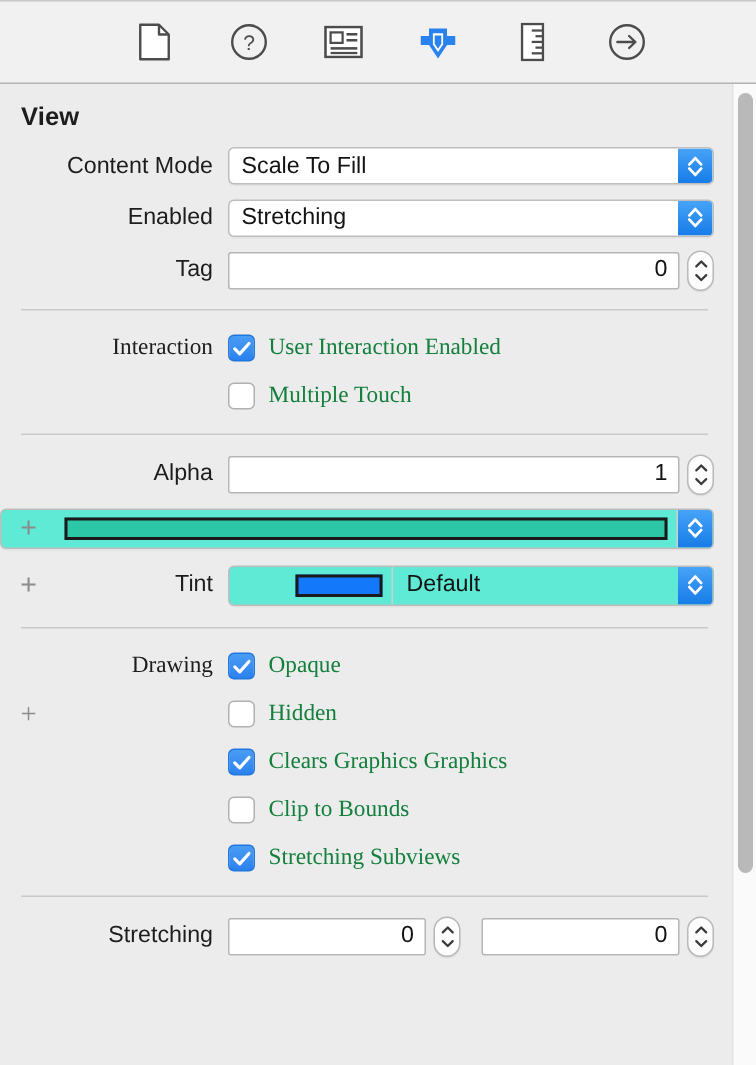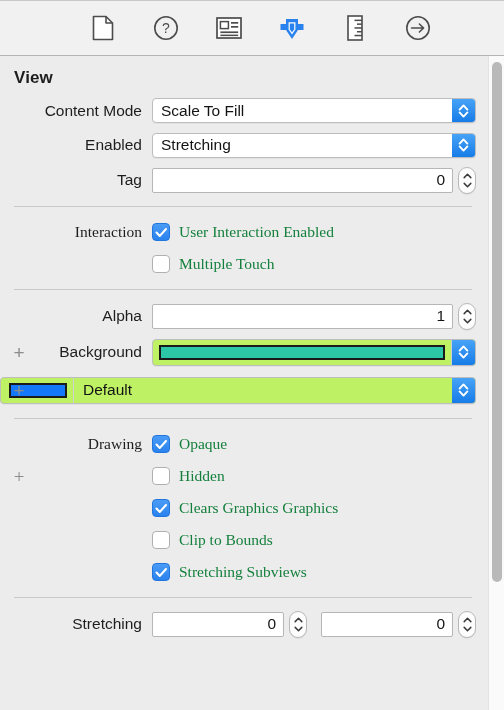--- a/index.html
+++ b/index.html
@@ -172,28 +172,29 @@
     flex: none;
     box-sizing: border-box;
     box-shadow: 0 1px 0 rgba(0,0,0,0.06);
   }
   .stepper svg { display: block; }
 
   
   .colorwell-wrap {
     flex: 1;
     height: 27px;
-    background: #bef264;
+    background: #5eead4;
     border: 1px solid #bdbdbd;
     border-radius: 4px;
     display: flex;
     align-items: center;
     box-sizing: border-box;
     overflow: hidden;
     box-shadow: 0 1px 0 rgba(0,0,0,0.04);
+    padding-left: 36px;
   }
   .swatch-full {
     flex: 1;
     height: 15px;
     margin: 0 6px;
     border: 2px solid #1a1a1a;
     box-sizing: border-box;
   }
   .swatch-small {
     width: 58px;
@@ -421,37 +422,37 @@
           </svg>
           <svg width="9" height="6" viewBox="0 0 9 6">
             <path d="M1.2 1.4 L4.5 4.7 L7.8 1.4" fill="none" stroke="#3a3a3a" stroke-width="1.5" stroke-linecap="round" stroke-linejoin="round"></path>
           </svg>
         </div>
       </div>
     </div>
 
     <div class="row" style="height:38px;">
       <div class="plus">+</div>
-      <div class="label">Background</div>
       <div class="field-area">
         <div class="colorwell-wrap">
           <div class="swatch-full" id="bg-swatch" style="background: rgb(43, 199, 166);"></div>
           <div class="cw-divider"></div>
           <div class="chev-box" style="height:25px;">
             <svg width="11" height="16" viewBox="0 0 11 16">
               <path d="M1.6 6.6 L5.5 2.4 L9.4 6.6" fill="none" stroke="#ffffff" stroke-width="1.9" stroke-linecap="round" stroke-linejoin="round"></path>
               <path d="M1.6 9.4 L5.5 13.6 L9.4 9.4" fill="none" stroke="#ffffff" stroke-width="1.9" stroke-linecap="round" stroke-linejoin="round"></path>
             </svg>
           </div>
         </div>
       </div>
     </div>
 
     <div class="row" style="height:38px;">
       <div class="plus">+</div>
+      <div class="label">Tint</div>
       <div class="field-area">
         <div class="colorwell-wrap">
           <div class="swatch-small" id="tint-swatch" style="background: rgb(20, 120, 251);"></div>
           <div class="cw-divider"></div>
           <div class="cw-text">Default</div>
           <div class="chev-box" style="height:25px;">
             <svg width="11" height="16" viewBox="0 0 11 16">
               <path d="M1.6 6.6 L5.5 2.4 L9.4 6.6" fill="none" stroke="#ffffff" stroke-width="1.9" stroke-linecap="round" stroke-linejoin="round"></path>
               <path d="M1.6 9.4 L5.5 13.6 L9.4 9.4" fill="none" stroke="#ffffff" stroke-width="1.9" stroke-linecap="round" stroke-linejoin="round"></path>
             </svg>

